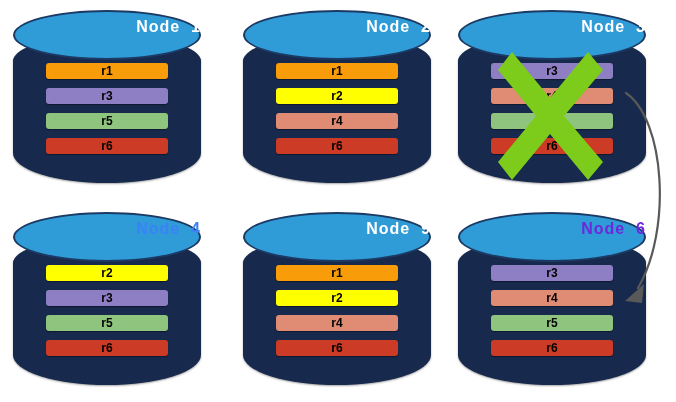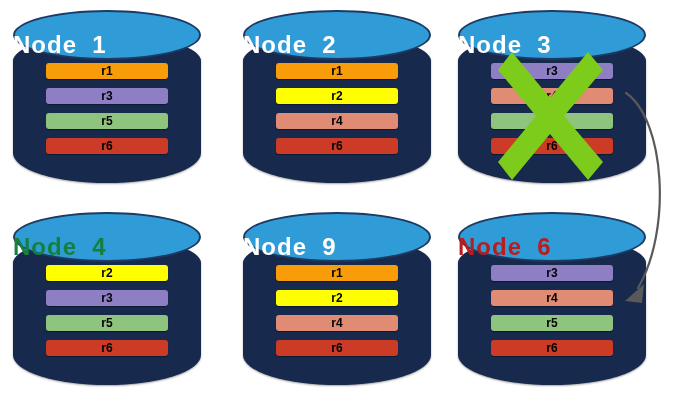--- a/index.html
+++ b/index.html
@@ -29,25 +29,25 @@
     position:absolute;
     left:0;top:0px;
     width:188px;height:50px;
     background:#2f9cd8;
     border-radius:50%;
     border:2px solid #1c3a63;
     box-sizing:border-box;
   }
   .cyl-title{
     position:absolute;
-    left:0;top:21px;
+    left:0;top:8px;
     width:188px;
-    text-align:left;
+    text-align:right;
     color:#ffffff;
-    font-size:24px;
+    font-size:16px;
     font-weight:bold;
     letter-spacing:1px;
     z-index:4;
     white-space:pre;
   }
   .bars{
     position:absolute;
     left:33px;top:53px;
     width:122px;
     z-index:3;
@@ -123,21 +123,21 @@
       <div class="bar" style="background: rgb(204, 59, 37); color: rgb(0, 0, 0);">r6</div>
     </div>
     <svg class="xmark" viewBox="0 0 105 128">
       <polygon id="xpoly1" points="14,0 52,46 90,0 105,18 66,64 105,110 90,128 52,82 14,128 0,110 38,64 0,18" fill="#7dcb1a"></polygon>
     </svg>
   </div>
 
   <div class="node" style="left:13px;top:212px;">
     <div class="cyl-body" style="background: rgb(23, 41, 77);"></div>
     <div class="cyl-top" style="background: rgb(47, 156, 216); border-color: rgb(28, 58, 99);"></div>
-    <div class="cyl-title" style="color: #15803d;">Node  4</div>
+    <div class="cyl-title" style="color: #3b82f6;">Node  4</div>
     <div class="bars">
       <div class="bar" style="background: rgb(255, 255, 0); color: rgb(0, 0, 0);">r2</div>
       <div class="bar" style="background: rgb(142, 127, 196); color: rgb(0, 0, 0);">r3</div>
       <div class="bar" style="background: rgb(143, 196, 126); color: rgb(0, 0, 0);">r5</div>
       <div class="bar" style="background: rgb(204, 59, 37); color: rgb(0, 0, 0);">r6</div>
     </div>
   </div>
 
   <div class="node" style="left:243px;top:212px;">
     <div class="cyl-body" style="background: rgb(23, 41, 77);"></div>
@@ -147,21 +147,21 @@
       <div class="bar" style="background: rgb(248, 156, 9); color: rgb(0, 0, 0);">r1</div>
       <div class="bar" style="background: rgb(255, 255, 0); color: rgb(0, 0, 0);">r2</div>
       <div class="bar" style="background: rgb(224, 139, 116); color: rgb(0, 0, 0);">r4</div>
       <div class="bar" style="background: rgb(204, 59, 37); color: rgb(0, 0, 0);">r6</div>
     </div>
   </div>
 
   <div class="node" style="left:458px;top:212px;">
     <div class="cyl-body" style="background: rgb(23, 41, 77);"></div>
     <div class="cyl-top" style="background: rgb(47, 156, 216); border-color: rgb(28, 58, 99);"></div>
-    <div class="cyl-title" style="color: #b91c1c;">Node  6</div>
+    <div class="cyl-title" style="color: #6d28d9;">Node  6</div>
     <div class="bars">
       <div class="bar" style="background: rgb(142, 127, 196); color: rgb(0, 0, 0);">r3</div>
       <div class="bar" style="background: rgb(224, 139, 116); color: rgb(0, 0, 0);">r4</div>
       <div class="bar" style="background: rgb(143, 196, 126); color: rgb(0, 0, 0);">r5</div>
       <div class="bar" style="background: rgb(204, 59, 37); color: rgb(0, 0, 0);">r6</div>
     </div>
   </div>
 
   <svg id="arrow" viewBox="0 0 676 402">
     <path id="arrowpath" d="M 626 93 C 665 120 672 230 638 288" fill="none" stroke-width="2.2" stroke-linecap="round" stroke="#595959"></path>

